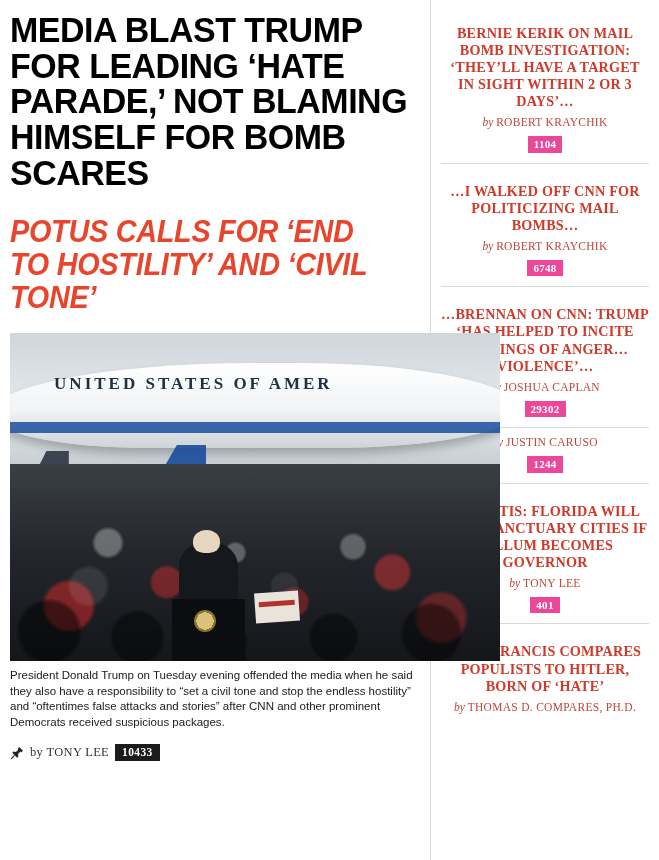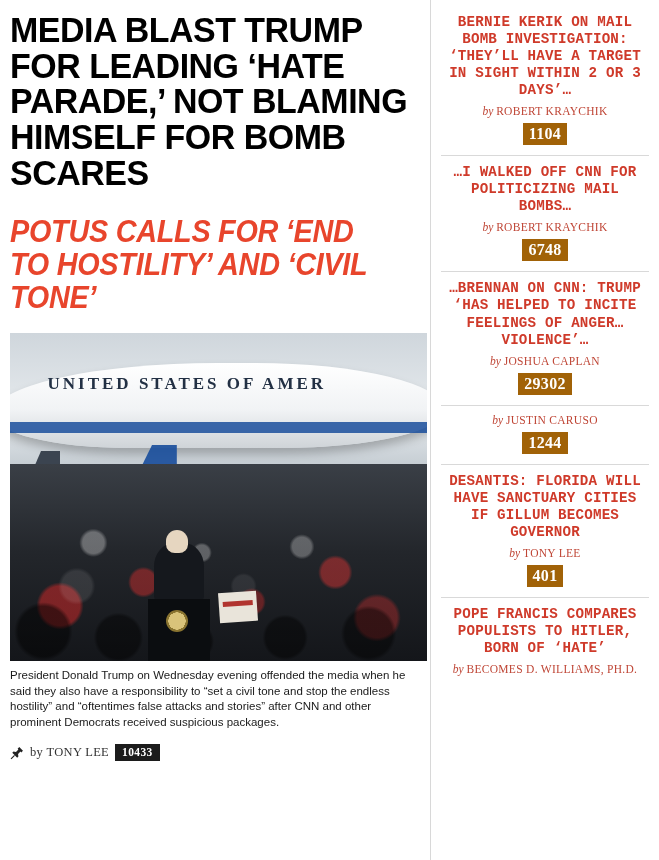--- a/index.html
+++ b/index.html
@@ -48,21 +48,21 @@
     color: #e8452c;
     text-transform: uppercase;
     margin: 26px 0 0 0;
     transform: scaleX(0.93);
     transform-origin: left top;
   }
 
   
   .photo-wrap {
     margin-top: 18px;
-    width: 417px;
+    width: 490px;
     height: 328px;
     position: relative;
     overflow: hidden;
     background: #22c55e;
   }
   .sky {
     position: absolute; left: 0; top: 0; width: 100%; height: 46%;
     background: linear-gradient(#cfd6dc, #e7ebee 55%, #b9c2c9);
   }
   .plane {
@@ -208,49 +208,49 @@
     display: flex;
     flex-direction: column;
   }
   .rail-item {
     padding: 8px 0 10px 0;
     border-bottom: 1px solid #d9d9d9;
     text-align: center;
   }
   .rail-item:last-child { border-bottom: none; }
   .rail-title {
-    font-family: Liberation Mono, monospace;
+    font-family: Liberation Serif, serif;
     font-weight: bold;
     font-size: 14.2px;
     line-height: 1.2;
     color: #cf3a2a;
     text-transform: uppercase;
     letter-spacing: .2px;
-    margin: 0 0 6px 0;
+    margin: 11px 0 6px 0;
     text-align: center;
   }
   .rail-byline {
     font-family: "Liberation Serif", serif;
     font-size: 11.5px;
     color: #bf4535;
     font-style: italic;
     margin-bottom: 6px;
   }
   .rail-byline .author {
     font-style: normal;
     font-variant: small-caps;
     letter-spacing: .3px;
   }
   .rail-badge {
     display: inline-block;
-    background: #a16207;
+    background: #ec4899;
     color: #fff;
     font-family: "Liberation Serif", serif;
     font-weight: bold;
-    font-size: 16px;
+    font-size: 11px;
     padding: 2px 6px 2.5px 6px;
     letter-spacing: .3px;
     line-height: 1.1;
   }
 </style>
 </head>
 <body>
 
 <div class="page">
 
@@ -269,21 +269,21 @@
       <div class="plane-text">UNITED STATES OF AMER</div>
       <div class="crowd"></div>
       <div class="crowd-texture"></div>
       <div class="speaker"></div>
       <div class="speaker-head"></div>
       <div class="podium"></div>
       <div class="seal"></div>
       <div class="banner-sign"></div>
     </div>
 
-    <p class="caption">President Donald Trump on Wednesday evening offended the media when he said they also have a responsibility to “set a civil tone and stop the endless hostility” and “oftentimes false attacks and stories” after CNN and other prominent Democrats received suspicious packages.</p>
+    <p class="caption">President Donald Trump on Tuesday evening offended the media when he said they also have a responsibility to “set a civil tone and stop the endless hostility” and “oftentimes false attacks and stories” after CNN and other prominent Democrats received suspicious packages.</p>
 
     <div class="byline-row">
       <span class="pin-icon">
         <svg viewBox="0 0 16 16" width="14" height="14" aria-hidden="true">
           <path d="M10.6 1.2 L14.8 5.4 L12.9 7.3 L12.0 6.4 L9.2 9.2 L9.6 12.0 L8.2 13.4 L2.6 7.8 L4.0 6.4 L6.8 6.8 L9.6 4.0 L8.7 3.1 Z" fill="#222"></path>
           <path d="M5.2 10.8 L1.2 14.8" stroke="#222" stroke-width="1.3" fill="none"></path>
         </svg>
       </span>
       <span class="byline">
         <span>by</span>
@@ -337,19 +337,19 @@
         <span>by</span>
         <span class="author">TONY LEE</span>
       </div>
       <span class="rail-badge">401</span>
     </div>
 
     <div class="rail-item">
       <div class="rail-title">POPE FRANCIS COMPARES POPULISTS TO HITLER, BORN OF ‘HATE’</div>
       <div class="rail-byline">
         <span>by</span>
-        <span class="author">BECOMES D. WILLIAMS, PH.D.</span>
+        <span class="author">THOMAS D. COMPARES, PH.D.</span>
       </div>
 
     </div>
 
   </div>
 </div>
 
 </body></html>

